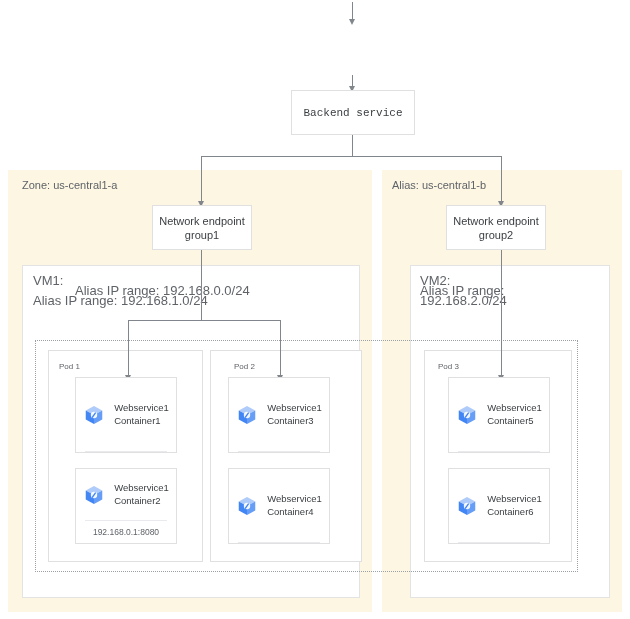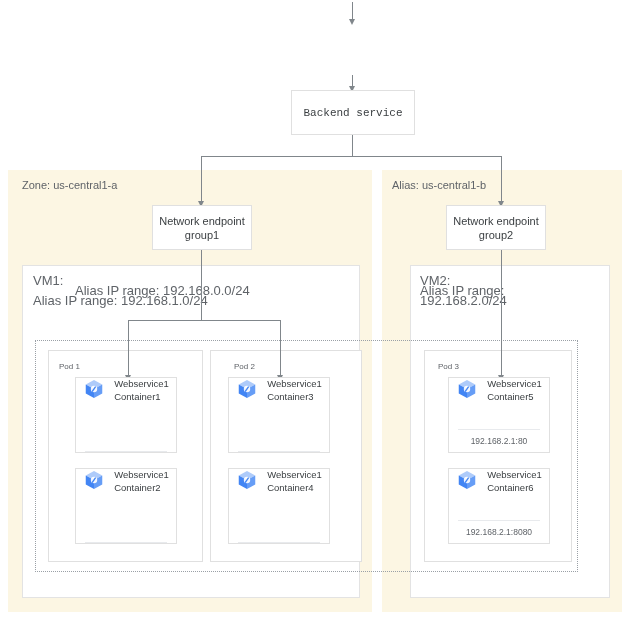--- a/index.html
+++ b/index.html
@@ -89,20 +89,21 @@
     border: 1px solid #e0e0e0;
     background: #ffffff;
     box-sizing: border-box;
     display: flex;
     flex-direction: column;
     align-items: stretch;
   }
   .cc-top {
     flex: 1 1 auto;
     display: flex;
+    align-items: center;
     justify-content: center;
     gap: 9px;
     padding: 0 6px;
   }
   .cc-name {
     font-size: 9.5px;
     line-height: 12.5px;
     color: #3c4043;
     text-align: left;
     white-space: pre-line;
@@ -239,20 +240,21 @@
           <path d="M12 2.3 L21 7.2 L12 12.1 L3 7.2 Z" fill="#aecbfa"></path>
           <path d="M3 7.2 L12 12.1 L12 21.7 L3 16.8 Z" fill="#4285f4"></path>
           <path d="M21 7.2 L12 12.1 L12 21.7 L21 16.8 Z" fill="#669df6"></path>
           <circle cx="12" cy="12" r="3.5" fill="#ffffff" opacity="0.92"></circle>
           <path d="M13.4 9.9 L10.3 14.4" stroke="#4285f4" stroke-width="1.5" stroke-linecap="round"></path>
         </svg>
       </span>
       <span class="cc-name"><span>Webservice1</span><br><span>Container2</span></span>
     </div>
     <div class="cc-divider"></div>
+    <div class="cc-ip">192.168.0.1:8080</div>
   </div>
 
   <div class="container-card" style="left:228px; top:377px; width:102px; height:76px;">
     <div class="cc-top">
       <span class="cube-icon">
         <svg viewBox="0 0 24 24" width="22" height="22" xmlns="http://www.w3.org/2000/svg">
           <path d="M12 2.3 L21 7.2 L12 12.1 L3 7.2 Z" fill="#aecbfa"></path>
           <path d="M3 7.2 L12 12.1 L12 21.7 L3 16.8 Z" fill="#4285f4"></path>
           <path d="M21 7.2 L12 12.1 L12 21.7 L21 16.8 Z" fill="#669df6"></path>
           <circle cx="12" cy="12" r="3.5" fill="#ffffff" opacity="0.92"></circle>
@@ -287,33 +289,31 @@
           <path d="M12 2.3 L21 7.2 L12 12.1 L3 7.2 Z" fill="#aecbfa"></path>
           <path d="M3 7.2 L12 12.1 L12 21.7 L3 16.8 Z" fill="#4285f4"></path>
           <path d="M21 7.2 L12 12.1 L12 21.7 L21 16.8 Z" fill="#669df6"></path>
           <circle cx="12" cy="12" r="3.5" fill="#ffffff" opacity="0.92"></circle>
           <path d="M13.4 9.9 L10.3 14.4" stroke="#4285f4" stroke-width="1.5" stroke-linecap="round"></path>
         </svg>
       </span>
       <span class="cc-name"><span>Webservice1</span><br><span>Container5</span></span>
     </div>
     <div class="cc-divider"></div>
-    <div class="cc-ip">192.168.2.1:80</div>
   </div>
 
   <div class="container-card" style="left:448px; top:468px; width:102px; height:76px;">
     <div class="cc-top">
       <span class="cube-icon">
         <svg viewBox="0 0 24 24" width="22" height="22" xmlns="http://www.w3.org/2000/svg">
           <path d="M12 2.3 L21 7.2 L12 12.1 L3 7.2 Z" fill="#aecbfa"></path>
           <path d="M3 7.2 L12 12.1 L12 21.7 L3 16.8 Z" fill="#4285f4"></path>
           <path d="M21 7.2 L12 12.1 L12 21.7 L21 16.8 Z" fill="#669df6"></path>
           <circle cx="12" cy="12" r="3.5" fill="#ffffff" opacity="0.92"></circle>
           <path d="M13.4 9.9 L10.3 14.4" stroke="#4285f4" stroke-width="1.5" stroke-linecap="round"></path>
         </svg>
       </span>
       <span class="cc-name"><span>Webservice1</span><br><span>Container6</span></span>
     </div>
     <div class="cc-divider"></div>
-    <div class="cc-ip">192.168.2.1:8080</div>
   </div>
 
 </div>
 
 </body></html>

